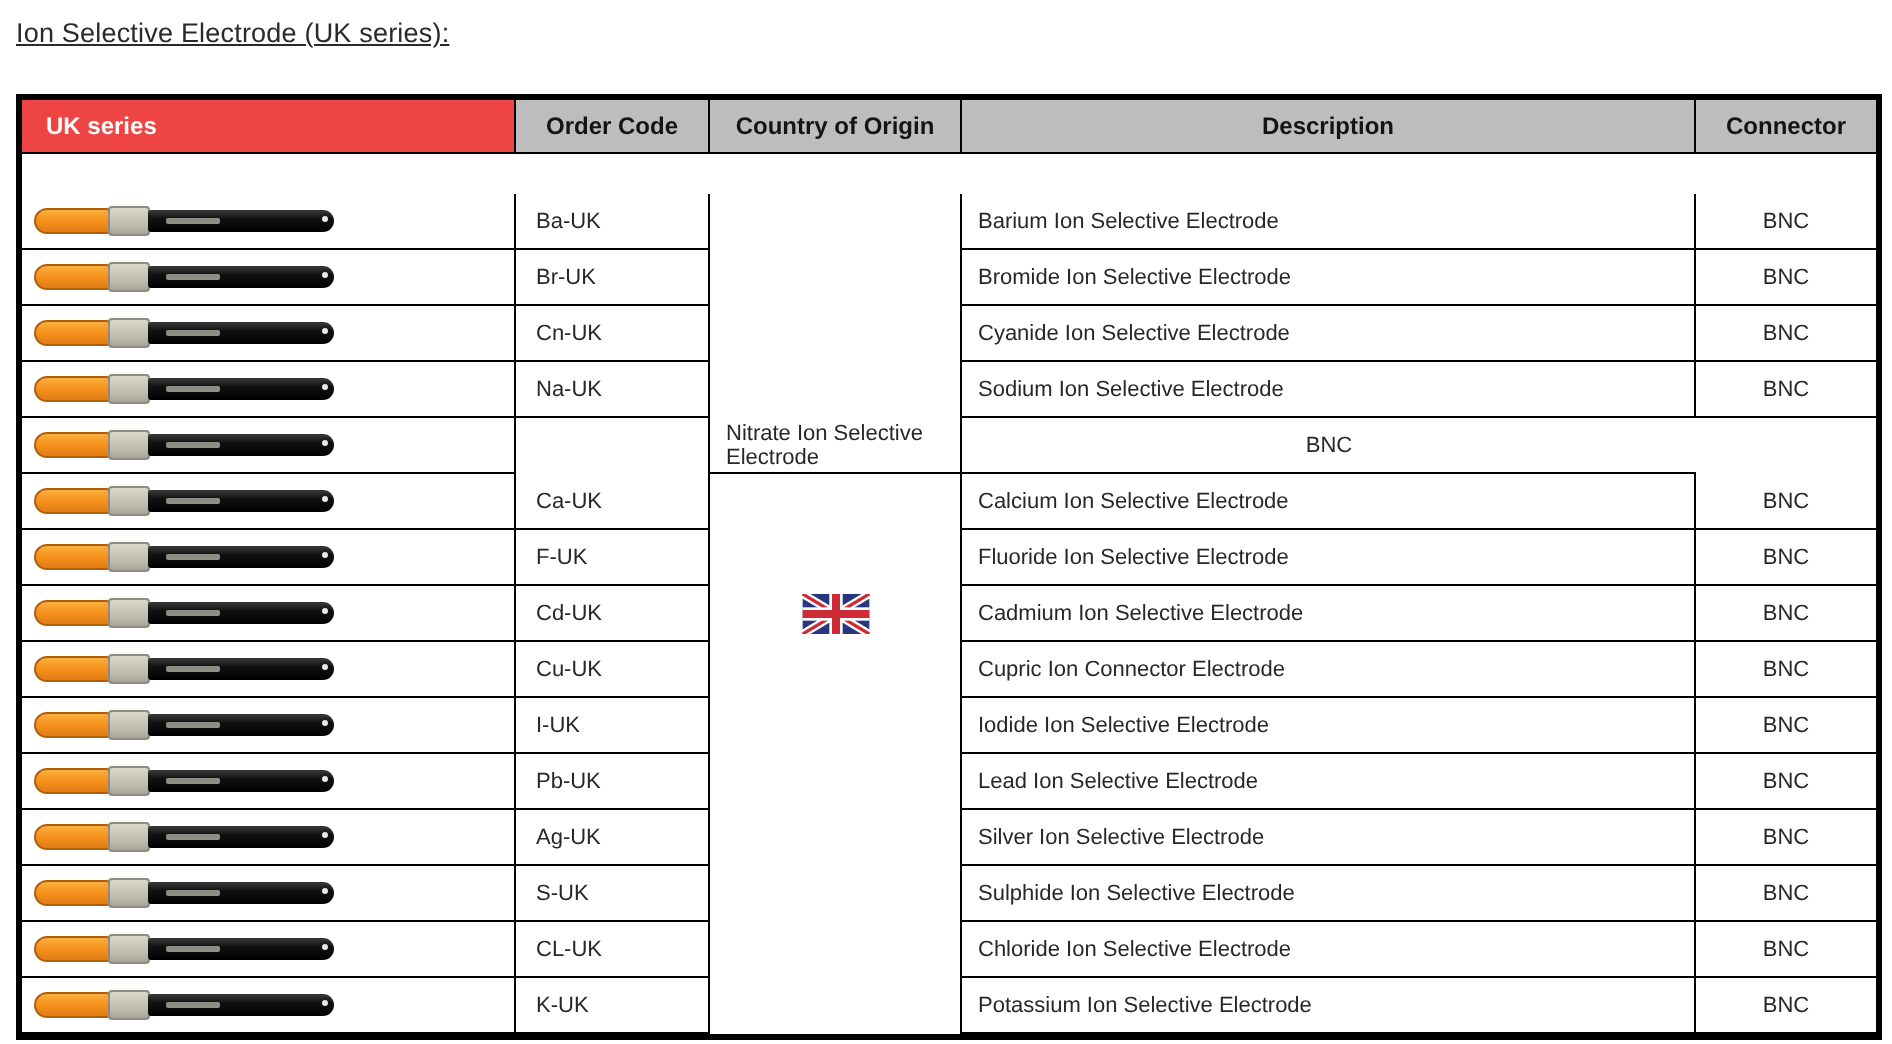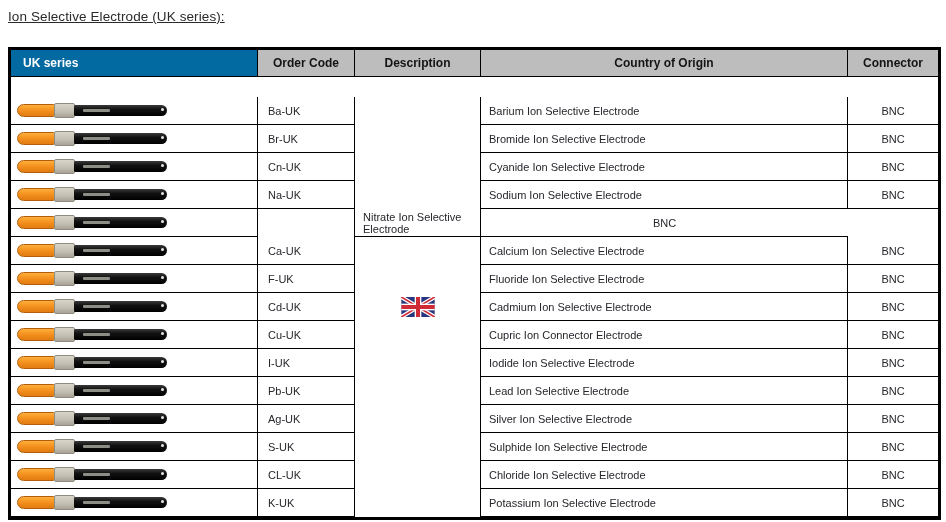--- a/index.html
+++ b/index.html
@@ -34,21 +34,21 @@
     border-right: 1px solid #000;
     border-bottom: 1px solid #000;
     display: flex;
     align-items: center;
     overflow: hidden;
   }
   .cell.last-col { border-right: none; }
   
   .hdr-row .cell { height: 27px; font-size: 12px; }
   .hdr-black {
-    background: #0369a1;
+    background: #ef4444;
     color: #ffffff;
     font-weight: bold;
     padding-left: 12px;
     justify-content: flex-start;
   }
   .hdr-gray {
     background: #bdbdbd;
     color: #141414;
     justify-content: center;
     font-weight: bold;
@@ -113,22 +113,22 @@
 </style>
 </head>
 <body>
 
 <div class="page-title">Ion Selective Electrode (UK series):</div>
 
 <div class="table-wrap">
   <div class="hdr-row">
     <div class="cell hdr-black">UK series</div>
     <div class="cell hdr-gray">Order Code</div>
+    <div class="cell hdr-gray">Country of Origin</div>
     <div class="cell hdr-gray">Description</div>
-    <div class="cell hdr-gray">Country of Origin</div>
     <div class="cell hdr-gray last-col">Connector</div>
   </div>
 
   <div class="table-body" id="table-body">
 
   <div class="data-row">
     <div class="cell series-cell">
       <div class="electrode">
         <div class="e-cap"></div>
         <div class="e-collar"></div>

